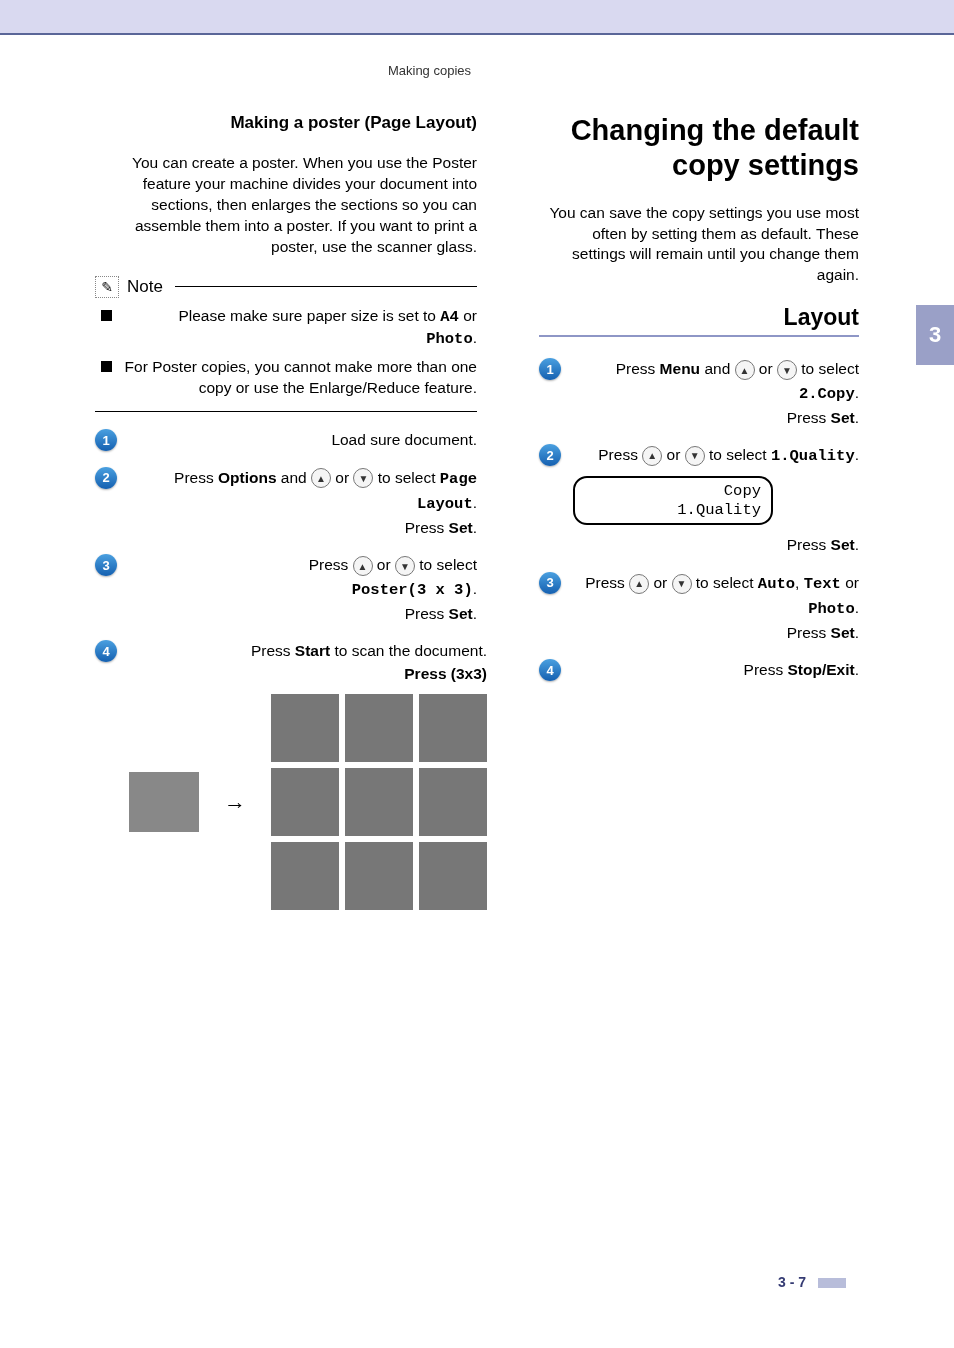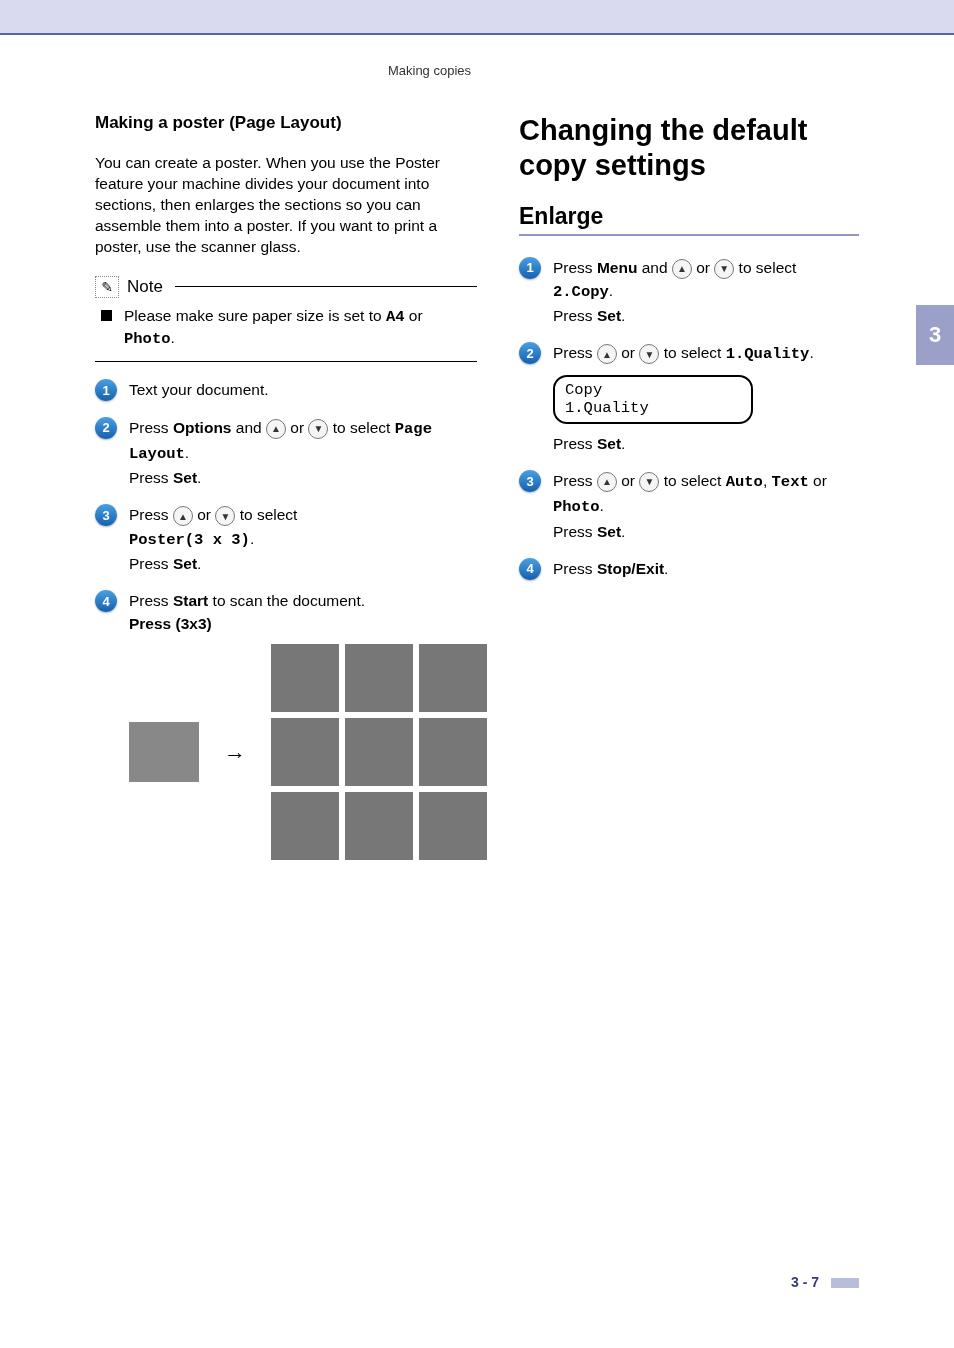--- a/index.html
+++ b/index.html
@@ -21,21 +21,22 @@
     .breadcrumb {
       text-align: center;
       padding-right: 95px;
       font-size: 13px;
       color: #333;
       margin-bottom: 35px;
     }
     .content {
       display: flex;
       padding: 0 95px 0 95px;
-      gap: 42px;
+      gap: 62px;
+      text-align: right;
     }
     .col { width: 50%; }
     .side-tab {
       position: absolute;
       right: 0;
       top: 305px;
       width: 38px;
       height: 60px;
       background: #9aa0c7;
       color: #fff;
@@ -181,21 +182,21 @@
       grid-template-columns: repeat(3, 68px);
       grid-template-rows: repeat(3, 68px);
       gap: 6px;
     }
     .demo-cell {
       background: #777;
     }
     .page-num {
       position: absolute;
       bottom: 58px;
-      right: 95px;
+      right: 108px;
       font-size: 14px;
       font-weight: bold;
       color: #353b73;
     }
     .page-num-bar {
       display: inline-block;
       width: 28px;
       height: 10px;
       background: #b8bdda;
       vertical-align: middle;
@@ -225,27 +226,31 @@
       <span class="note-line"></span>
     </div>
 
     <div class="bullet-list">
       <div class="bullet-item">
         <div class="bullet-sq"></div>
         <div>
           <span>Please make sure paper size is set to </span><span class="mono">A4</span><span> or </span><span class="mono">Photo</span><span>.</span>
         </div>
       </div>
+      <div class="bullet-item">
+        <div class="bullet-sq"></div>
+        <div>For Poster copies, you cannot make more than one copy or use the Enlarge/Reduce feature.</div>
+      </div>
     </div>
 
     <div class="hr"></div>
 
     <div class="step">
       <div class="step-num">1</div>
-      <div class="step-body">Text your document.</div>
+      <div class="step-body">Load sure document.</div>
     </div>
 
     <div class="step">
       <div class="step-num">2</div>
       <div class="step-body">
         <span>Press </span><span class="bold">Options</span><span> and </span><span class="arrow-btn">▲</span><span> or </span><span class="arrow-btn">▼</span><span> to select </span><span class="mono">Page Layout</span><span>.</span>
         <br>
         <span>Press </span><span class="bold">Set</span><span>.</span>
       </div>
     </div>
@@ -279,22 +284,23 @@
             <div class="demo-cell"></div>
             <div class="demo-cell"></div>
           </div>
         </div>
       </div>
     </div>
   </div>
 
   <div class="col">
     <h1 class="main-heading">Changing the default copy settings</h1>
-
-    <h2 class="sec-heading">Enlarge</h2>
+    <p class="body-text">You can save the copy settings you use most often by setting them as default. These settings will remain until you change them again.</p>
+
+    <h2 class="sec-heading">Layout</h2>
 
     <div class="step">
       <div class="step-num">1</div>
       <div class="step-body">
         <span>Press </span><span class="bold">Menu</span><span> and </span><span class="arrow-btn">▲</span><span> or </span><span class="arrow-btn">▼</span><span> to select </span><span class="mono">2.Copy</span><span>.</span>
         <br>
         <span>Press </span><span class="bold">Set</span><span>.</span>
       </div>
     </div>
 

